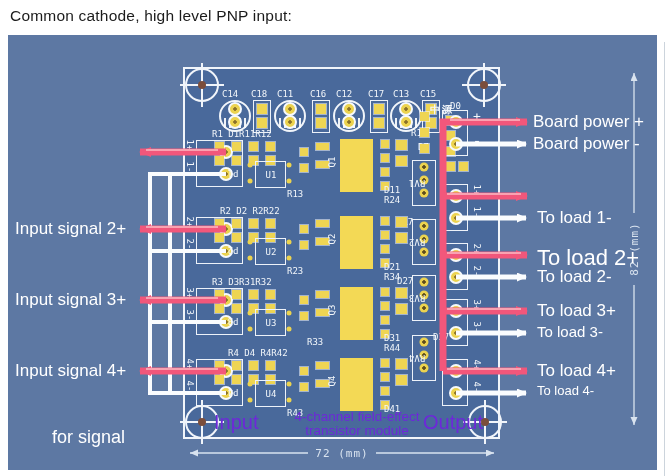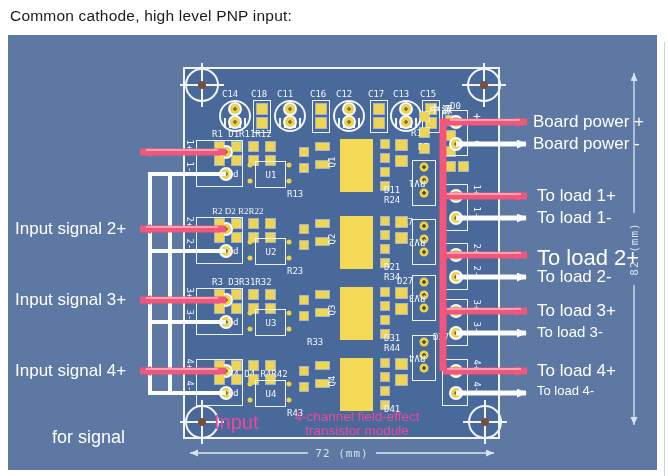--- a/index.html
+++ b/index.html
@@ -24,21 +24,21 @@
            background:radial-gradient(circle,#5d4d1d 0 1.5px,#ecd34f 2px);}
   .qpad{background:#f3d955;}
   .cap{border-radius:50%;border:2.5px solid #f1f5fa;box-sizing:border-box;}
   .hatch{position:absolute;left:12%;bottom:8%;width:76%;height:34%;
          background:repeating-linear-gradient(90deg,rgba(248,250,252,.95) 0 2px,transparent 2px 5px);}
   .cen{transform:translate(-50%,-50%);}
   .r90{transform:translate(-50%,-50%) rotate(90deg);}
   .r-90{transform:translate(-50%,-50%) rotate(-90deg);}
   .r180{transform:translate(-50%,-50%) rotate(180deg);}
   .ann{color:#ffffff;white-space:nowrap;}
-  .boardtext{color:#ec4899;white-space:nowrap;}
+  .boardtext{color:#6d28d9;white-space:nowrap;}
   svg{position:absolute;left:0;top:0;pointer-events:none;}
   .dimtext{fill:var(--dim);font-family:"DejaVu Sans Mono",monospace;letter-spacing:1px;}
 </style>
 </head>
 <body>
 
 <div class="page">
   <div class="title">Common cathode, high level PNP input:</div>
   <div class="panel"></div>
   <div class="edge-line"></div>
@@ -172,21 +172,21 @@
       <div class="abs pinhole cen" style="left: 456px; top: 196px;"></div>
       <div class="abs pinhole cen" style="left: 456px; top: 218px;"></div>
       <div class="abs silk r90" style="left: 476px; top: 190px;">1+</div>
       <div class="abs silk r90" style="left: 476px; top: 212px;">1-</div>
       <div class="abs box" style="left: 196px; top: 217px; width: 47px; height: 47px;"></div>
       <div class="abs pinhole cen" style="left: 226px; top: 229px;"></div>
       <div class="abs pinhole cen" style="left: 226px; top: 251px;"></div>
       <div class="abs silk r180" style="left: 233px; top: 249px;">P2</div>
       <div class="abs silk r90" style="left: 189px; top: 222px;">2+</div>
       <div class="abs silk r90" style="left: 189px; top: 244px;">2-</div>
-      <div class="abs silk" style="left: 212px; top: 207px; font-family: Liberation Serif, serif;">R2 D2 R2R22</div>
+      <div class="abs silk" style="left: 220px; top: 207px;">R2 D2 R2R22</div>
       <div class="abs padS" style="left: 215px; top: 219px; width: 9px; height: 9px;"></div>
       <div class="abs padS" style="left: 215px; top: 233px; width: 9px; height: 9px;"></div>
       <div class="abs padS" style="left: 232px; top: 219px; width: 9px; height: 9px;"></div>
       <div class="abs padS" style="left: 232px; top: 233px; width: 9px; height: 9px;"></div>
       <div class="abs padS" style="left: 249px; top: 219px; width: 9px; height: 9px;"></div>
       <div class="abs padS" style="left: 249px; top: 233px; width: 9px; height: 9px;"></div>
       <div class="abs padS" style="left: 266px; top: 219px; width: 9px; height: 9px;"></div>
       <div class="abs padS" style="left: 266px; top: 233px; width: 9px; height: 9px;"></div>
       <div class="abs box" style="left: 255px; top: 238px; width: 31px; height: 27px;"></div>
       <div class="abs silk cen" style="left: 271px; top: 252px;">U2</div>
@@ -266,21 +266,21 @@
       <div class="abs pinhole cen" style="left: 456px; top: 311px;"></div>
       <div class="abs pinhole cen" style="left: 456px; top: 333px;"></div>
       <div class="abs silk r90" style="left: 476px; top: 305px;">3+</div>
       <div class="abs silk r90" style="left: 476px; top: 327px;">3-</div>
       <div class="abs box" style="left: 196px; top: 359px; width: 47px; height: 47px;"></div>
       <div class="abs pinhole cen" style="left: 226px; top: 371px;"></div>
       <div class="abs pinhole cen" style="left: 226px; top: 393px;"></div>
       <div class="abs silk r180" style="left: 233px; top: 391px;">P4</div>
       <div class="abs silk r90" style="left: 189px; top: 364px;">4+</div>
       <div class="abs silk r90" style="left: 189px; top: 386px;">4-</div>
-      <div class="abs silk" style="left: 228px; top: 349px; margin-top: 21px;">R4 D4 R4R42</div>
+      <div class="abs silk" style="left: 228px; top: 349px;">R4 D4 R4R42</div>
       <div class="abs padS" style="left: 215px; top: 361px; width: 9px; height: 9px;"></div>
       <div class="abs padS" style="left: 215px; top: 375px; width: 9px; height: 9px;"></div>
       <div class="abs padS" style="left: 232px; top: 361px; width: 9px; height: 9px;"></div>
       <div class="abs padS" style="left: 232px; top: 375px; width: 9px; height: 9px;"></div>
       <div class="abs padS" style="left: 249px; top: 361px; width: 9px; height: 9px;"></div>
       <div class="abs padS" style="left: 249px; top: 375px; width: 9px; height: 9px;"></div>
       <div class="abs padS" style="left: 266px; top: 361px; width: 9px; height: 9px;"></div>
       <div class="abs padS" style="left: 266px; top: 375px; width: 9px; height: 9px;"></div>
       <div class="abs box" style="left: 255px; top: 380px; width: 31px; height: 27px;"></div>
       <div class="abs silk cen" style="left: 271px; top: 394px;">U4</div>
@@ -308,20 +308,21 @@
       <div class="abs ringpad cen" style="left: 424px; top: 368px;"></div>
       <div class="abs silk r180" style="left: 417px; top: 357px;">RV4</div>
       <div class="abs box" style="left: 442px; top: 359px; width: 26px; height: 47px;"></div>
       <div class="abs pinhole cen" style="left: 456px; top: 371px;"></div>
       <div class="abs pinhole cen" style="left: 456px; top: 393px;"></div>
       <div class="abs silk r90" style="left: 476px; top: 365px;">4+</div>
       <div class="abs silk r90" style="left: 476px; top: 387px;">4-</div>
     </div>
 
   <div class="abs boardtext" style="left:214px;top:411px;font-size:20px;">Input</div>
+  <div class="abs boardtext" style="left:423px;top:411px;font-size:20px;">Output</div>
   <div class="abs boardtext" style="left:277px;top:410px;width:160px;text-align:center;font-size:13.5px;line-height:1.05;">
     <div>4-channel field-effect</div>
     <div>transistor module</div>
   </div>
   <div class="abs silk cen" style="left:442px;top:110px;font-size:10px;font-weight:bold;letter-spacing:2px;">中源</div>
 
   <svg id="wires" width="668" height="476" viewBox="0 0 668 476">
     <defs>
       <marker id="mPink" markerUnits="userSpaceOnUse" markerWidth="14" markerHeight="12" refX="11" refY="5" orient="auto">
         <path d="M0,0 L12,5 L0,10 Z" style="fill:var(--pink)"></path>
@@ -378,21 +379,20 @@
     </g>
   </svg>
 
   <div id="ann" class="abs" style="left:0;top:0;width:668px;height:476px;">
       <div class="abs ann" style="left: 15px; top: 219px; font-size: 17px;">Input signal 2+</div>
       <div class="abs ann" style="left: 15px; top: 290px; font-size: 17px;">Input signal 3+</div>
       <div class="abs ann" style="left: 15px; top: 361px; font-size: 17px;">Input signal 4+</div>
       <div class="abs ann" style="left: 52px; top: 427px; font-size: 18px;">for signal</div>
       <div class="abs ann" style="left: 533px; top: 134px; font-size: 17px;">Board power -</div>
       <div class="abs ann" style="left: 533px; top: 112px; font-size: 17px;">Board power +</div>
-      <div class="abs ann" style="left: 537px; top: 186px; font-size: 17px;">To load 1+</div>
       <div class="abs ann" style="left: 537px; top: 208px; font-size: 17px;">To load 1-</div>
       <div class="abs ann" style="left: 537px; top: 245px; font-size: 22px;">To load 2+</div>
       <div class="abs ann" style="left: 537px; top: 267px; font-size: 17px;">To load 2-</div>
       <div class="abs ann" style="left: 537px; top: 301px; font-size: 17px;">To load 3+</div>
       <div class="abs ann" style="left: 537px; top: 323px; font-size: 15px;">To load 3-</div>
       <div class="abs ann" style="left: 537px; top: 361px; font-size: 17px;">To load 4+</div>
       <div class="abs ann" style="left: 537px; top: 383px; font-size: 13px;">To load 4-</div>
     </div>
 </div>
 

